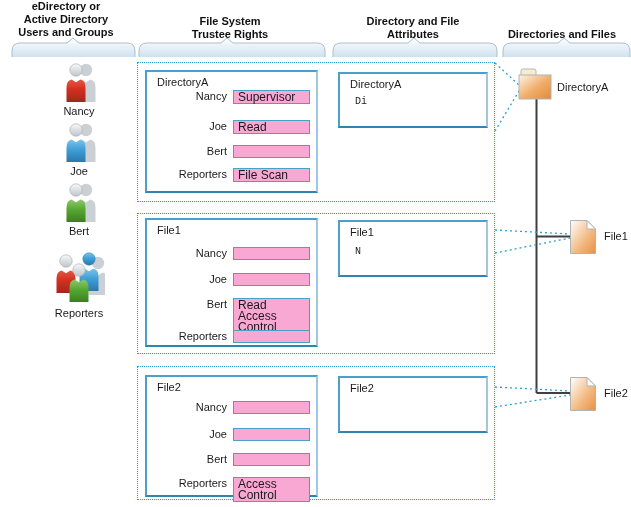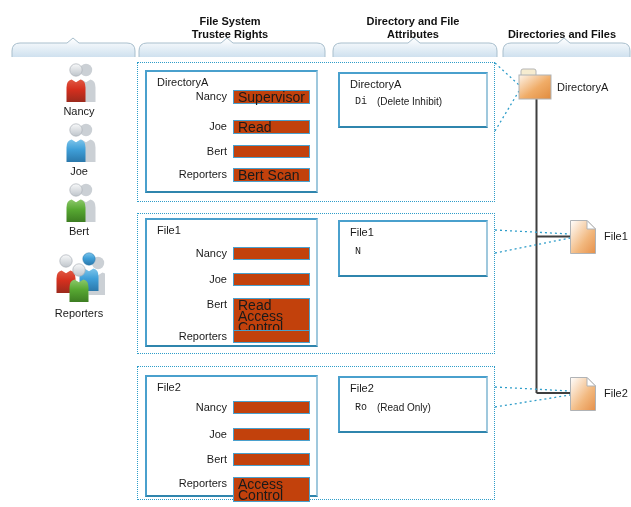--- a/index.html
+++ b/index.html
@@ -20,22 +20,22 @@
   
   .solid-box{
     position:absolute;background:#fff;
     border:2px solid #4aa0cd;border-right-color:#9fc8dd;border-bottom-color:#2f85ad;
   }
   .box-title{position:absolute;top:4px;left:10px;font-size:11px;line-height:13px;}
   
   .trow{position:absolute;left:0;width:100%;display:flex;align-items:flex-start;}
   .trow-label{width:80px;text-align:right;margin-right:6px;font-size:11px;line-height:13px;}
   .trow-value{
-    width:77px;min-height:13px;border:1px solid #4aa0cd;background:#c2410c;
-    font-size:14px;line-height:11px;padding:1px 4px 0 4px;white-space:pre-line;
+    width:77px;min-height:13px;border:1px solid #4aa0cd;background:#f9a8d4;
+    font-size:12px;line-height:11px;padding:1px 4px 0 4px;white-space:pre-line;
   }
   
   .attr-lines{position:absolute;left:0;width:100%;}
   .attr-line{display:flex;font-size:10px;line-height:13px;}
   .attr-code{width:22px;margin-left:15px;font-family:Liberation Mono, monospace;}
   .attr-desc{flex:1;}
   
   .fs-label{position:absolute;font-size:11px;line-height:12px;}
   svg.overlay{position:absolute;left:0;top:0;z-index:1;}
   .layer{position:absolute;left:0;top:0;width:100%;height:100%;z-index:2;}
@@ -125,20 +125,23 @@
       <path d="M587,220.5 V229 H595.5 Z" fill="#ffffff" stroke="#b0b3b6"></path>
     </g>
     <g>
       <path d="M570.5,377.5 H587 L595.5,386 V410.5 H570.5 Z" fill="url(#gFile)" stroke="#b0b3b6"></path>
       <path d="M587,377.5 V386 H595.5 Z" fill="#ffffff" stroke="#b0b3b6"></path>
     </g>
   </svg>
 
   <div class="layer">
 
+    <div class="col-header" style="left:0;top:2;width:132px">eDirectory or
+Active Directory
+Users and Groups</div>
     <div class="col-header" style="left:140px;top:15px;width:180px">File System
 Trustee Rights</div>
     <div class="col-header" style="left:323px;top:15px;width:180px">Directory and File
 Attributes</div>
     <div class="col-header" style="left:472px;top:28px;width:180px">Directories and Files</div>
 
     <div class="user-block" style="left:34px;top:60px">
       <svg width="40" height="44" viewBox="0 0 40 44">
         <use href="#p-head" transform="translate(27,10)" fill="#cbd0d5"></use>
         <use href="#p-body" transform="translate(17.5,17)" fill="#cbd0d5"></use>
@@ -196,21 +199,21 @@
       <div class="trow" style="top:48px">
         <div class="trow-label">Joe</div>
         <div class="trow-value">Read</div>
       </div>
       <div class="trow" style="top:73px">
         <div class="trow-label">Bert</div>
         <div class="trow-value"></div>
       </div>
       <div class="trow" style="top:96px">
         <div class="trow-label">Reporters</div>
-        <div class="trow-value">Bert Scan</div>
+        <div class="trow-value">File Scan</div>
       </div>
     </div>
 
     <div class="solid-box" style="left:145px;top:218px;width:173px;height:129px">
       <div class="box-title">File1</div>
       <div class="trow" style="top:27px">
         <div class="trow-label">Nancy</div>
         <div class="trow-value"></div>
       </div>
       <div class="trow" style="top:53px">
@@ -246,42 +249,35 @@
         <div class="trow-label">Reporters</div>
         <div class="trow-value">Access Control</div>
       </div>
     </div>
 
     <div class="solid-box" style="left:338px;top:72px;width:150px;height:56px">
       <div class="box-title">DirectoryA</div>
       <div class="attr-lines" style="top:21px">
         <div class="attr-line">
           <div class="attr-code">Di</div>
-          <div class="attr-desc">(Delete Inhibit)</div>
         </div>
       </div>
     </div>
 
     <div class="solid-box" style="left:338px;top:220px;width:150px;height:57px">
       <div class="box-title">File1</div>
       <div class="attr-lines" style="top:23px">
         <div class="attr-line">
           <div class="attr-code">N</div>
         </div>
       </div>
     </div>
 
     <div class="solid-box" style="left:338px;top:376px;width:150px;height:57px">
       <div class="box-title">File2</div>
-      <div class="attr-lines" style="top:23px">
-        <div class="attr-line">
-          <div class="attr-code">Ro</div>
-          <div class="attr-desc">(Read Only)</div>
-        </div>
-      </div>
     </div>
 
     <div class="fs-label" style="left:557px;top:81px">DirectoryA</div>
     <div class="fs-label" style="left:604px;top:230px">File1</div>
     <div class="fs-label" style="left:604px;top:387px">File2</div>
 
   </div>
 </div>
 
 </body></html>

